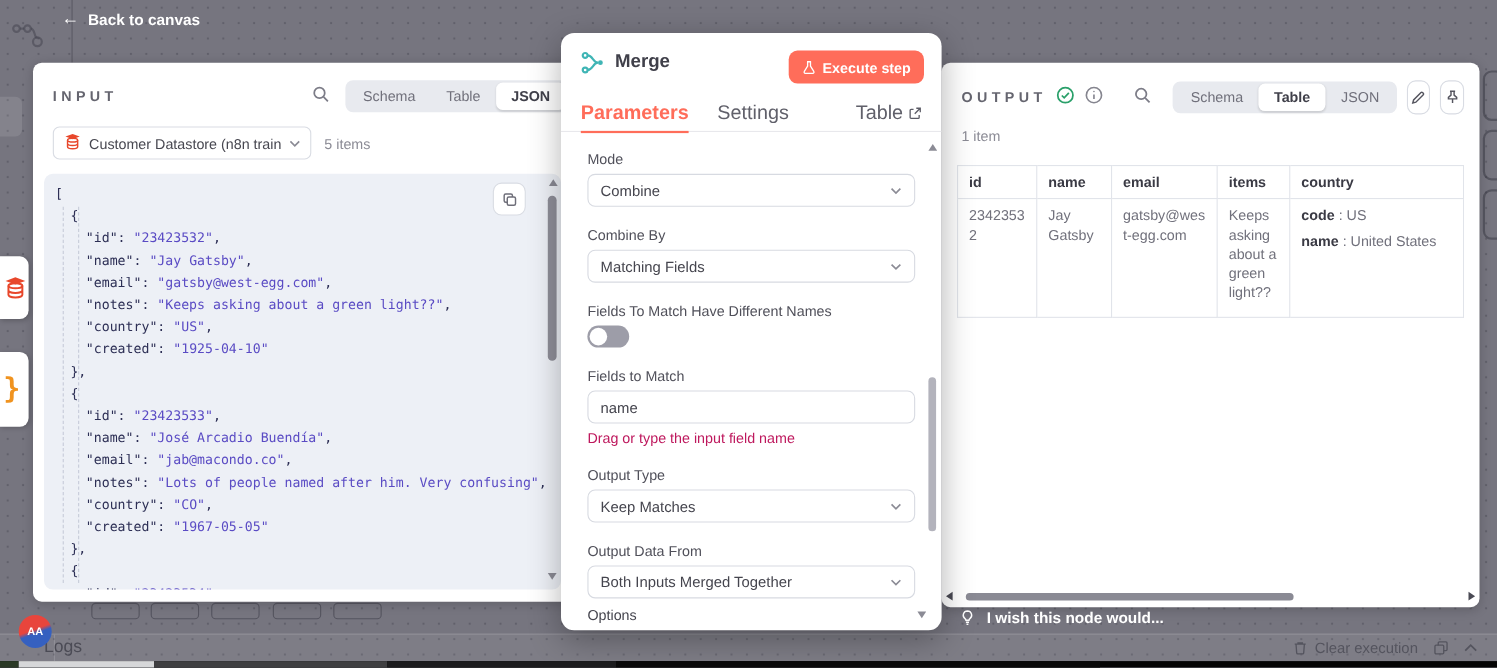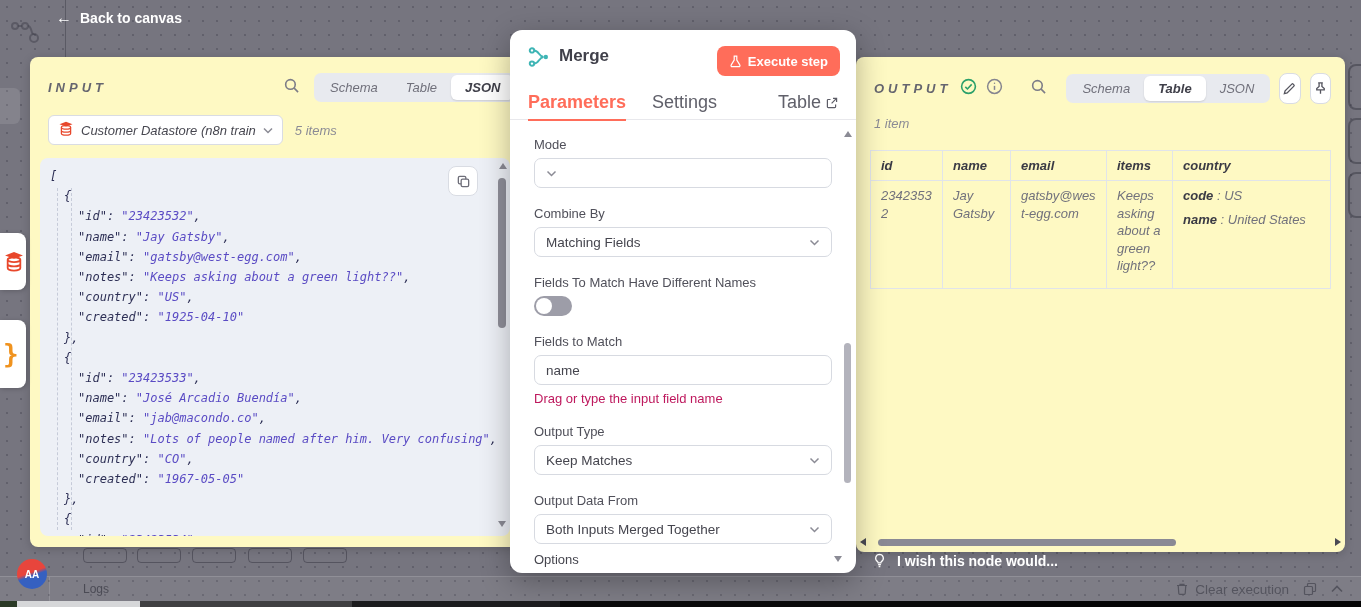--- a/index.html
+++ b/index.html
@@ -18,21 +18,21 @@
   .faint-light-rect { position:absolute; background:rgba(255,255,255,0.10); border-radius:6px; }
   .faint-btn { position:absolute; border:1px solid rgba(52,52,64,0.5); border-radius:4px; width:44px; height:15px; }
 
   
   .back-btn { position:absolute; left:56px; top:10px; display:flex; align-items:center; gap:8px;
     color:#ffffff; font-size:14px; font-weight:bold; cursor:pointer; z-index:3; }
   .back-arrow { font-size:16px; line-height:1; }
   .canvas-glyph { position:absolute; left:10px; top:18px; opacity:0.55; z-index:2; }
 
   
-  .panel { position:absolute; background:#fef9c3; border-radius:8px; box-shadow:0 2px 10px rgba(0,0,0,0.18);font-style:italic; }
+  .panel { position:absolute; background:#ffffff; border-radius:8px; box-shadow:0 2px 10px rgba(0,0,0,0.18); }
   .panel-title { font-size:13px; font-weight:bold; letter-spacing:4px; color:#65656f; }
   .pill-tabs { display:flex; background:#e8eaef; border-radius:7px; padding:2px; }
   .pill { font-size:13px; color:#70707b; padding:5px 14px; border-radius:6px; cursor:pointer; white-space:nowrap; }
   .pill.active { background:#ffffff; color:#40404a; font-weight:bold; box-shadow:0 1px 2px rgba(0,0,0,0.12); }
   .icon-btn { width:31px; height:31px; border:1px solid #d9dce3; border-radius:8px; background:#fff;
     display:flex; align-items:center; justify-content:center; cursor:pointer; }
   .muted { color:#8b8b95; font-size:13px; }
 
   
   .input-panel { left:30px; top:57px; width:632px; height:490px; }
@@ -105,26 +105,26 @@
   .hthumb { width:298px; height:7px; border-radius:4px; background:#8a8a94; margin-left:8px; }
 
   
   .edge-card { position:absolute; left:0; width:26px; background:#fff; border-radius:0 8px 8px 0;
     box-shadow:1px 1px 5px rgba(0,0,0,0.2); display:flex; align-items:center; justify-content:flex-start; z-index:4; }
   .edge-card.c1 { top:233px; height:57px; }
   .edge-card.c2 { top:320px; height:68px; }
   .brace { font-size:26px; font-weight:bold; color:#f0931f; padding-left:3px; font-family:"DejaVu Sans Mono", monospace; }
 
   
-  .wish-bar { position:absolute; left:872px; top:553px; display:flex; align-items:flex-start; gap:10px; z-index:3; cursor:pointer; }
+  .wish-bar { position:absolute; left:872px; top:553px; display:flex; align-items:flex-end; gap:10px; z-index:3; cursor:pointer; }
   .wish-text { color:#ffffff; font-size:14px; font-weight:bold; }
   .logs-bar { position:absolute; left:0; right:0; top:576px; height:25px; background:rgba(255,255,255,0.06);
     border-top:1px solid rgba(255,255,255,0.14); display:flex; align-items:center; z-index:2; }
   .logs-divider { position:absolute; left:49px; top:0; bottom:0; width:1px; background:rgba(255,255,255,0.14); }
-  .logs-label { margin-left:83px; font-size:12px; color:#4b4b55; }
+  .logs-label { margin-left:40px; font-size:16px; color:#4b4b55; }
   .logs-right { margin-left:auto; margin-right:18px; display:flex; align-items:center; gap:14px; color:#54545e; }
   .clear-exec { display:flex; align-items:center; gap:6px; font-size:13.5px; color:#54545e; cursor:pointer; }
   .avatar { position:absolute; left:17px; top:559px; width:30px; height:30px; border-radius:50%;
     background:linear-gradient(160deg,#e8453c 45%,#3560c0 55%); display:flex; align-items:center;
     justify-content:center; color:#fff; font-size:10px; font-weight:bold; z-index:4; }
   .taskbar { position:absolute; left:0; bottom:0; height:6px; width:100%; background:#050505; z-index:6; }
   .taskbar .seg { position:absolute; top:0; height:100%; }
 </style>
 </head>
 <body>
@@ -313,20 +313,21 @@
       <svg width="12" height="12" viewBox="0 0 12 12" fill="none" stroke="#5c5c66" stroke-width="1.2">
         <path d="M4.5 2.5 H2.2 a.8.8 0 0 0 -.8.8 V9.8 a.8.8 0 0 0 .8.8 h6.6 a.8.8 0 0 0 .8 -.8 V7.5 M7 1.4 h3.6 V5 M10.3 1.7 L5.6 6.4"></path>
       </svg>
     </div>
   </div>
 
   <div class="dlg-body">
     <div class="fblock">
       <div class="flabel">Mode</div>
       <div class="fcontrol">
+        <span class="val">Combine</span>
         <svg width="11" height="7" viewBox="0 0 10 7" fill="none" stroke="#8b8b95" stroke-width="1.5">
             <path d="M1 1.5 L5 5.5 L9 1.5"></path>
           </svg>
       </div>
     </div>
     <div class="fblock">
       <div class="flabel">Combine By</div>
       <div class="fcontrol">
         <span class="val">Matching Fields</span>
         <svg width="11" height="7" viewBox="0 0 10 7" fill="none" stroke="#8b8b95" stroke-width="1.5">

